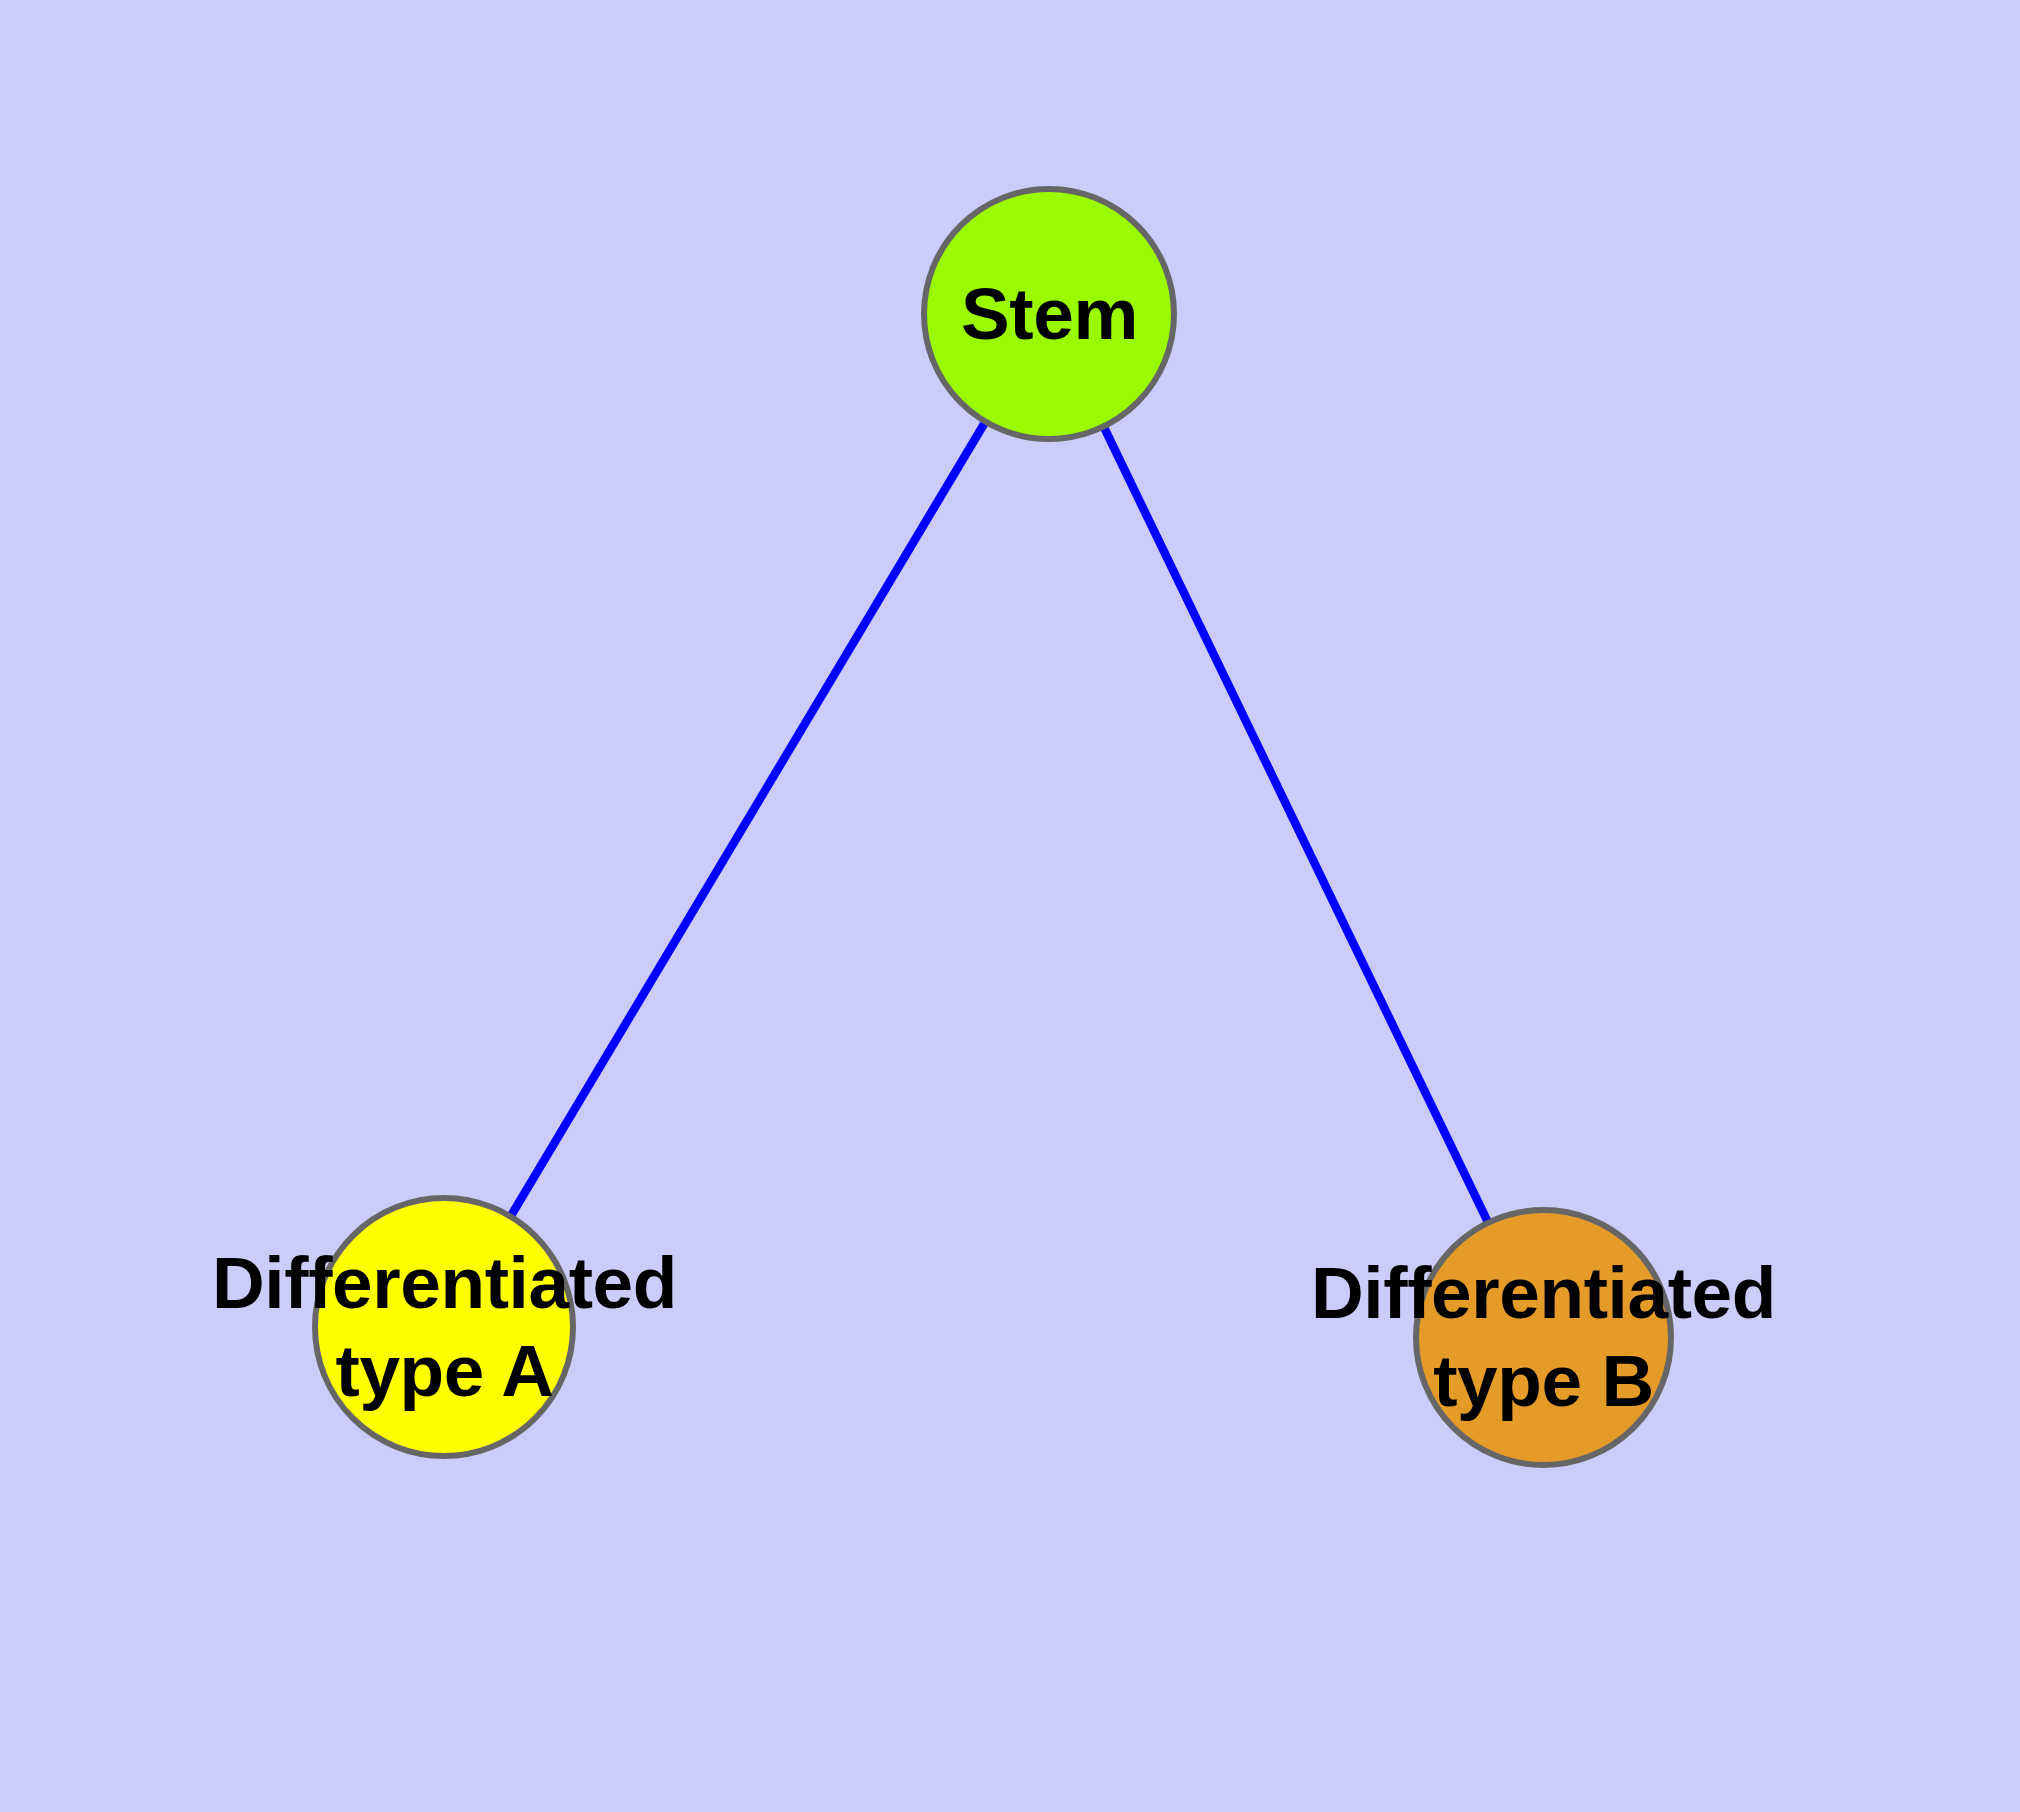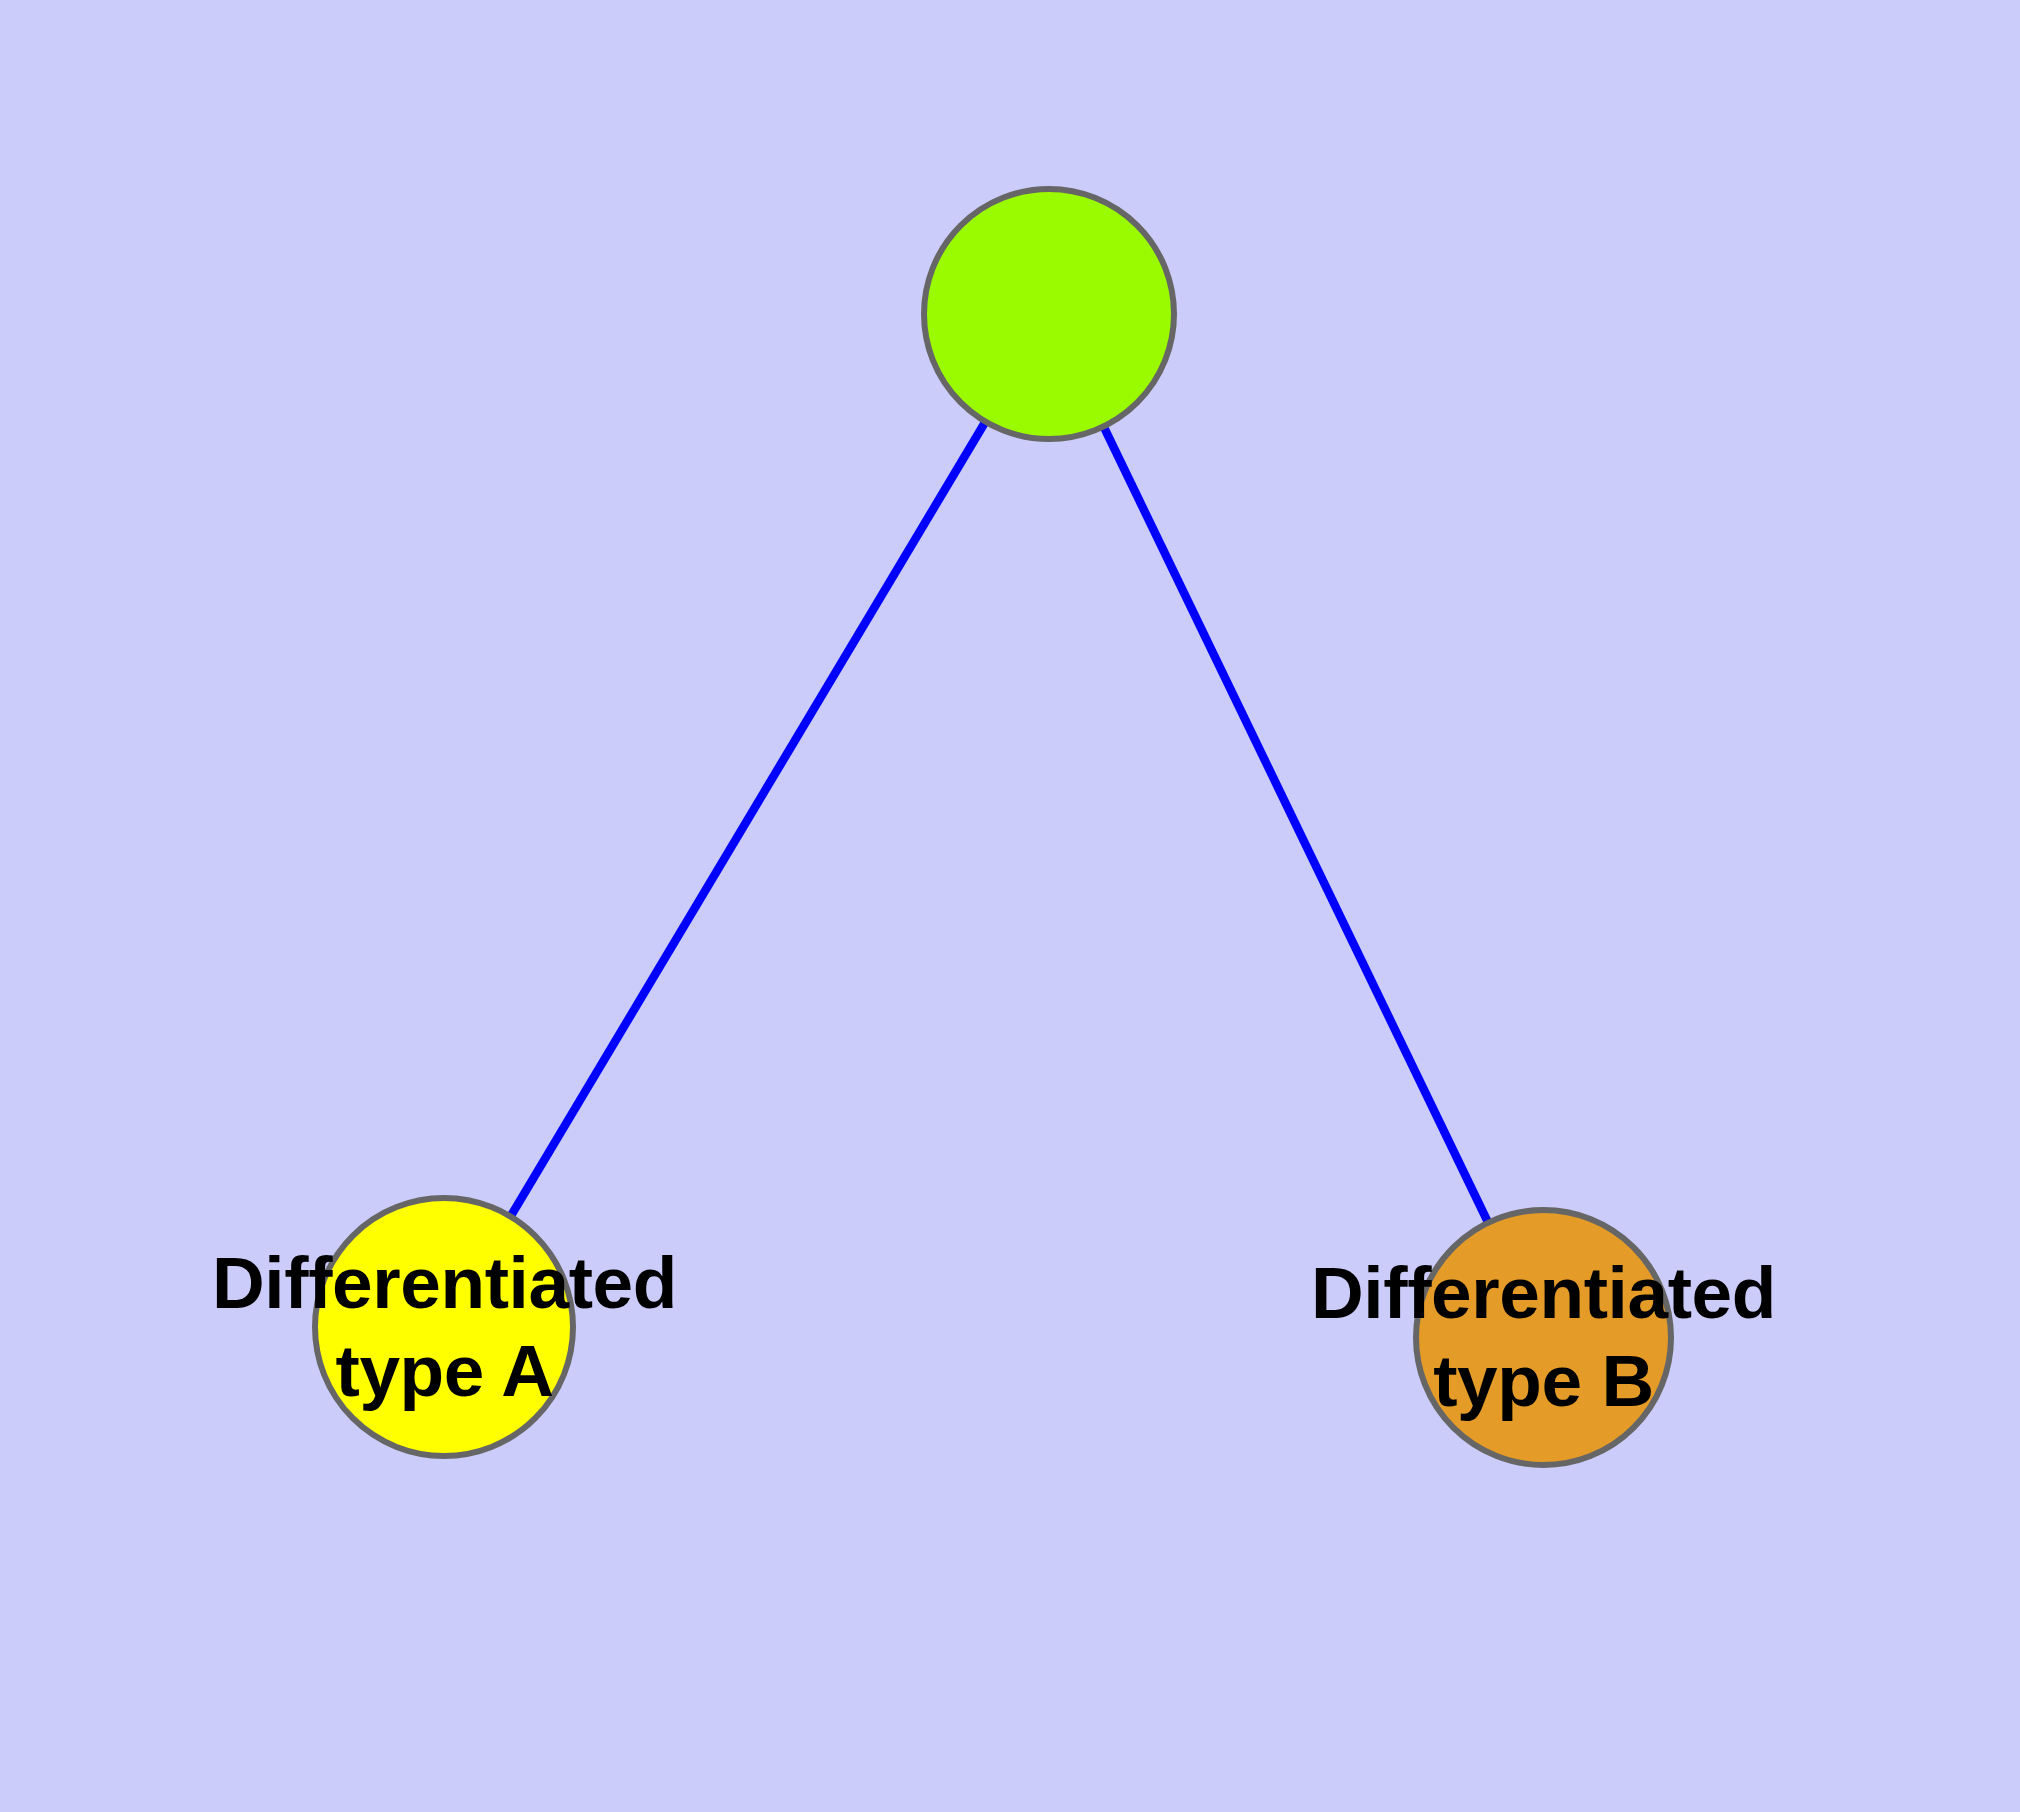--- a/index.html
+++ b/index.html
@@ -54,19 +54,20 @@
 
   <svg id="edge-layer" viewBox="0 0 2384 2138" xmlns="http://www.w3.org/2000/svg">
     <line id="edge-0" stroke-linecap="butt" x1="1238" y1="371" x2="524" y2="1566" stroke="#0000ff" stroke-width="10"></line>
     <line id="edge-1" stroke-linecap="butt" x1="1238" y1="371" x2="1821" y2="1578" stroke="#0000ff" stroke-width="10"></line>
   </svg>
 
   <div class="node" id="node-0" style="left: 921px; top: 186px; width: 256px; height: 256px; background: rgb(154, 250, 0); border-color: rgb(102, 102, 102);"></div>
   <div class="node" id="node-1" style="left: 312px; top: 1195px; width: 264px; height: 264px; background: rgb(255, 255, 0); border-color: rgb(102, 102, 102);"></div>
   <div class="node" id="node-2" style="left: 1413px; top: 1207px; width: 261px; height: 261px; background: rgb(228, 155, 40); border-color: rgb(102, 102, 102);"></div>
 
+  <div class="node-label" id="label-0" style="color: rgb(0, 0, 0); width: 1187px; left: 456px; top: 270px;">Stem</div>
   <div class="node-label" id="label-1" style="color: rgb(0, 0, 0); width: 1187px; left: -149px; top: 1239px;">Differentiated
 type A</div>
   <div class="node-label" id="label-2" style="color: rgb(0, 0, 0); width: 1187px; left: 950px; top: 1249px;">Differentiated
 type B</div>
 
 </div>
 
 
 </body></html>

